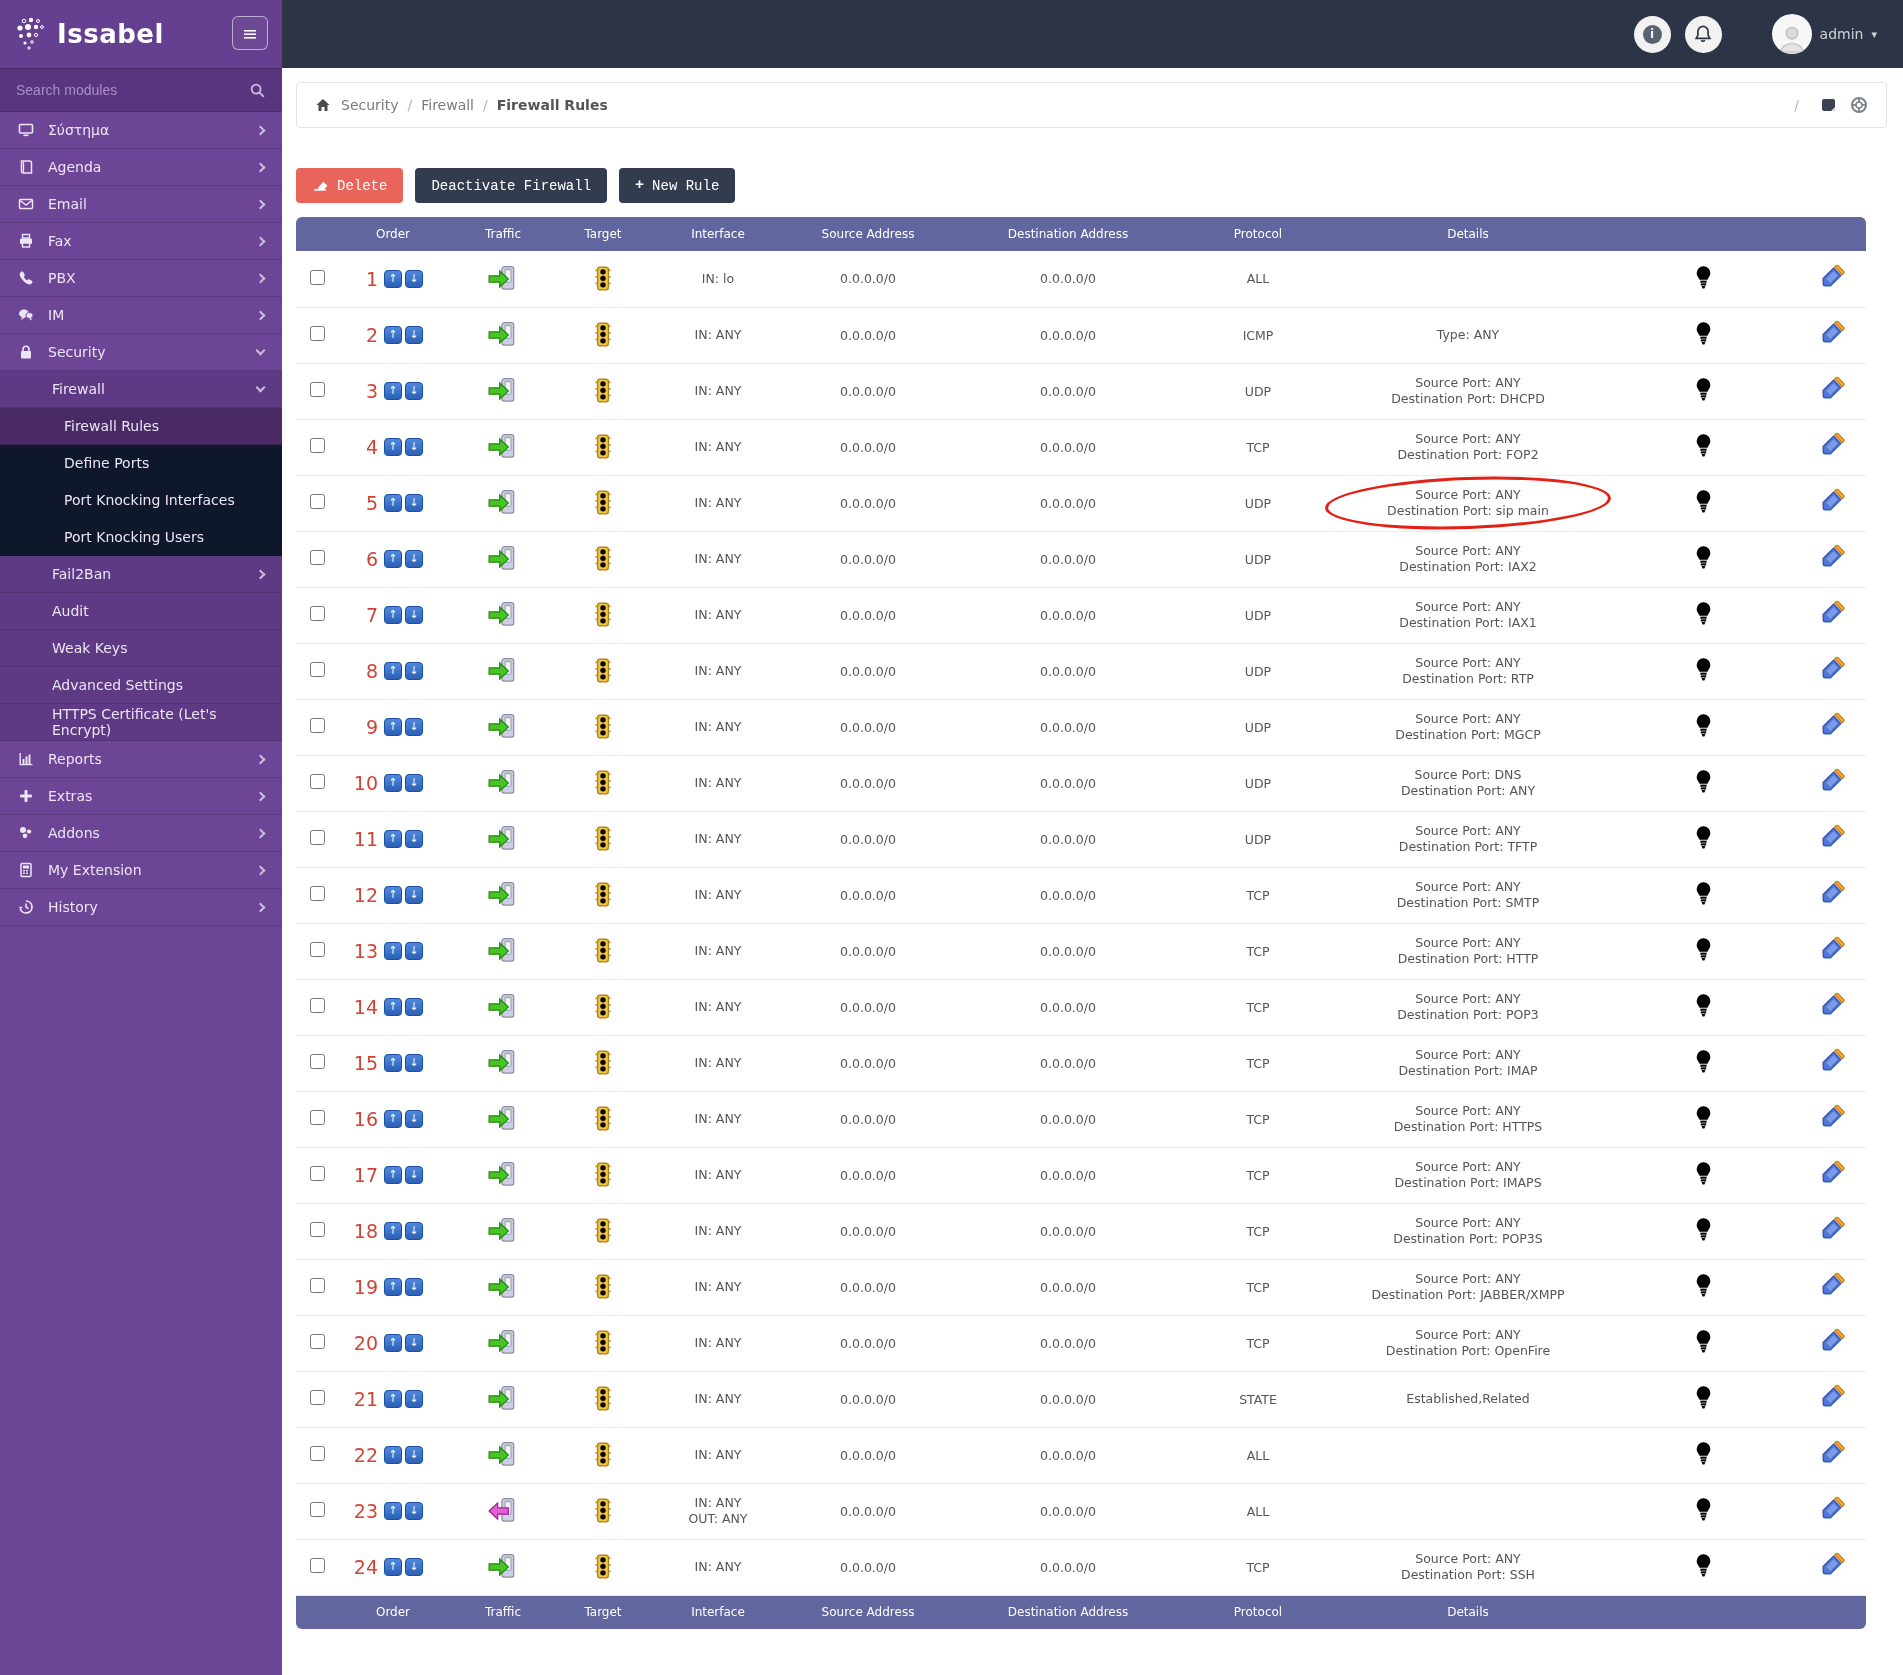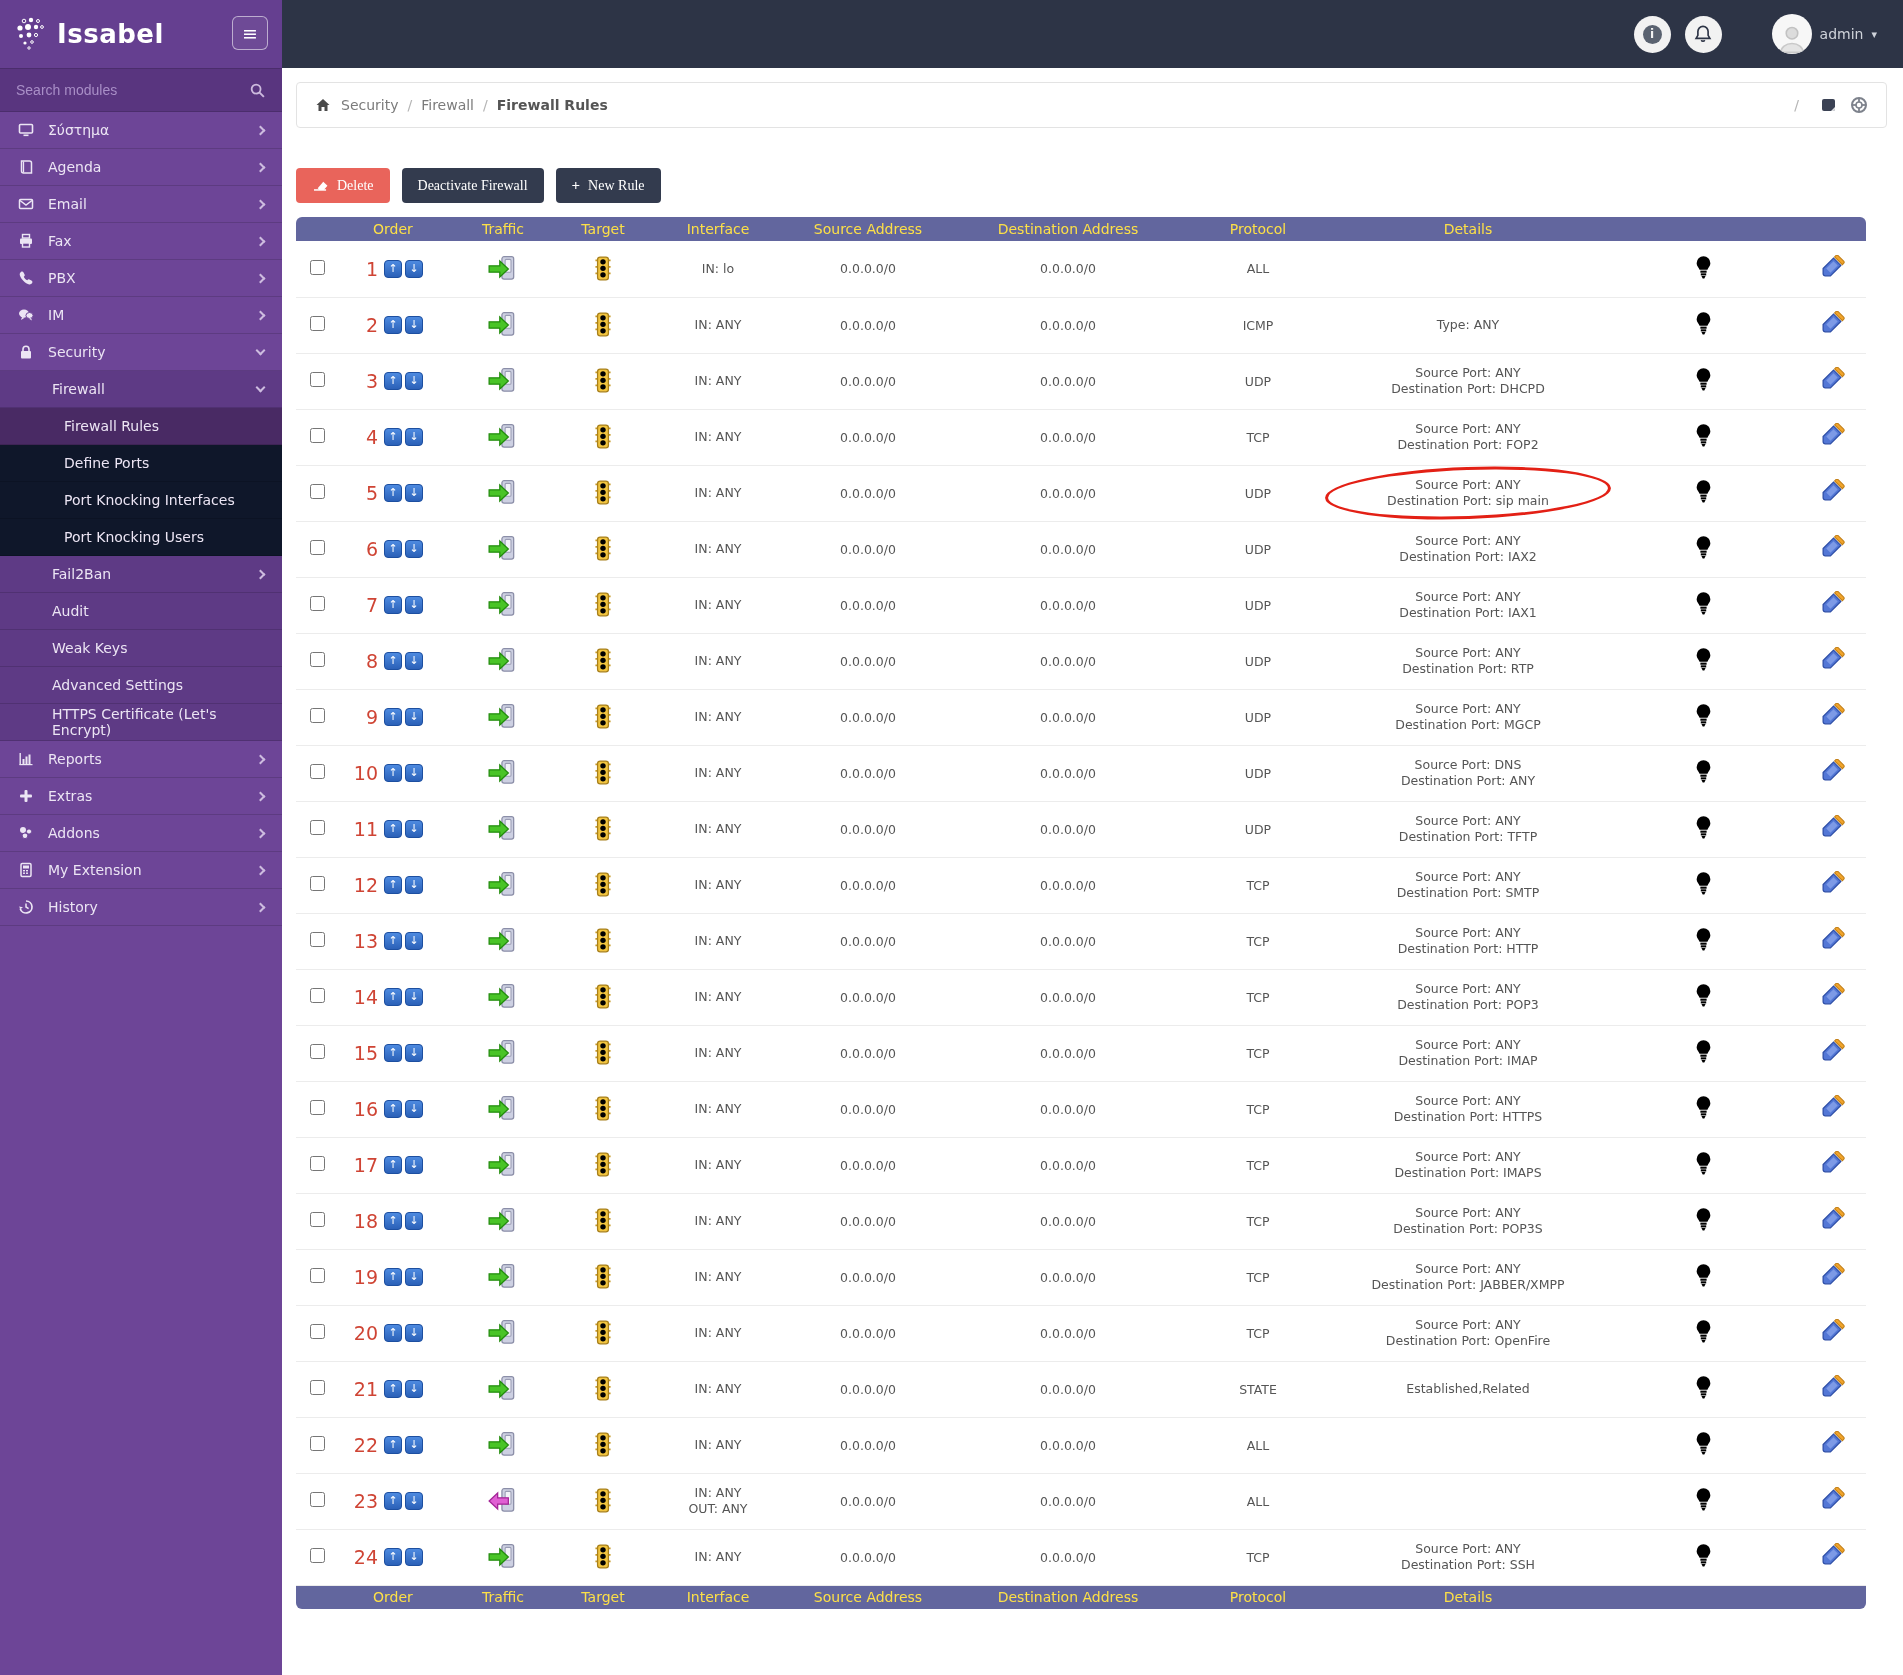--- a/index.html
+++ b/index.html
@@ -49,32 +49,32 @@
   .crumb-bar { margin:14px 16px 0 14px; border:1px solid #e3e3e3; border-radius:4px; background:#fff;
                height:46px; display:flex; align-items:center; padding:0 18px; font-size:14px; color:#8a8a8a; }
   .crumb-bar .sep { margin:0 9px; color:#b5b5b5; }
   .crumb-link { color:#7b7b7b; cursor:pointer; }
   .crumb-current { color:#555; font-weight:bold; }
   .crumb-right { margin-left:auto; display:flex; align-items:center; gap:12px; }
 
   
   .toolbar { margin:40px 0 0 14px; display:flex; gap:12px; }
   .btn { height:35px; border:none; border-radius:4px; font-size:14px; color:#fff; padding:0 16px; cursor:pointer;
-         display:inline-flex; align-items:center; gap:8px; font-family:Liberation Serif, serif;justify-content:flex-end; }
+         display:inline-flex; align-items:center; gap:8px; font-family:Liberation Mono, monospace;justify-content:flex-end; }
   .btn-delete { background:#e9645b; }
   .btn-dark { background:#333b4e; }
   .plus-g { font-weight:bold; font-size:15px; }
 
   
   .tablewrap { margin:14px 0 0 14px; width:1570px; }
   table.rules { border-collapse:collapse; table-layout:fixed; width:1570px; font-size:12.5px; color:#555; }
   col.c-check{width:42px;} col.c-order{width:110px;} col.c-traffic{width:110px;} col.c-target{width:90px;}
   col.c-iface{width:140px;} col.c-src{width:160px;} col.c-dst{width:240px;} col.c-proto{width:140px;}
   col.c-det{width:280px;} col.c-bulb{width:190px;} col.c-edit{width:68px;}
-  .rules thead td, .rules tfoot td { background:#62669e; color:#fde047; font-size:14px; height:24px; text-align:center; }
+  .rules thead td, .rules tfoot td { background:#62669e; color:#ffffff; font-size:12px; height:34px; text-align:center; }
   .rules thead tr td:first-child { border-top-left-radius:6px; }
   .rules thead tr td:last-child { border-top-right-radius:6px; }
   .rules tfoot tr td:first-child { border-bottom-left-radius:6px; }
   .rules tfoot tr td:last-child { border-bottom-right-radius:6px; }
   .rules tbody td { height:56px; border-bottom:1px solid #ececec; text-align:center; vertical-align:middle; }
   .cell-order { display:flex; align-items:center; justify-content:flex-start; gap:3px; padding-left:14px; }
   .ord-num { color:#cf4434; font-size:19px; min-width:26px; text-align:right; margin-right:3px; }
   .updown { width:18px; height:18px; border-radius:4px; background:linear-gradient(#4d8ae0,#2b61b8);
             border:1px solid #1d4fa0; color:#fff; font-size:11px; line-height:16px; text-align:center; cursor:pointer; }
   .iface div, .details div { line-height:16px; }

